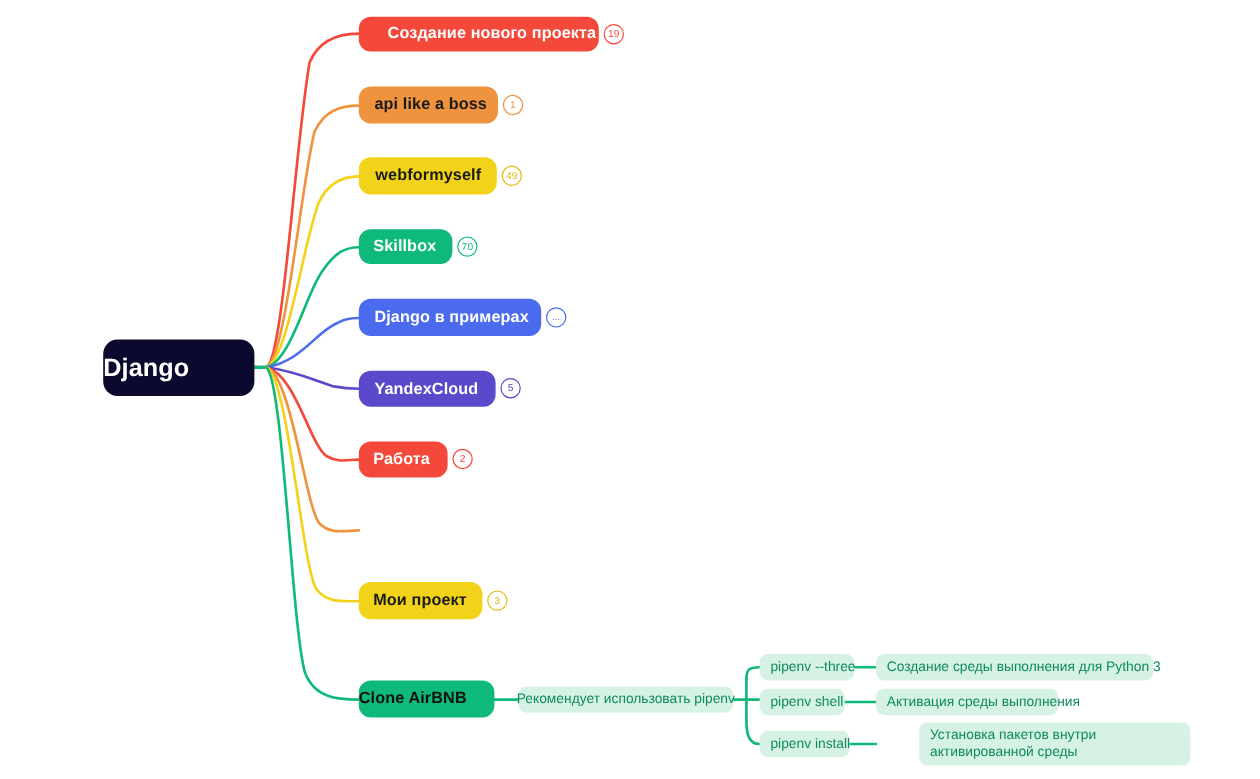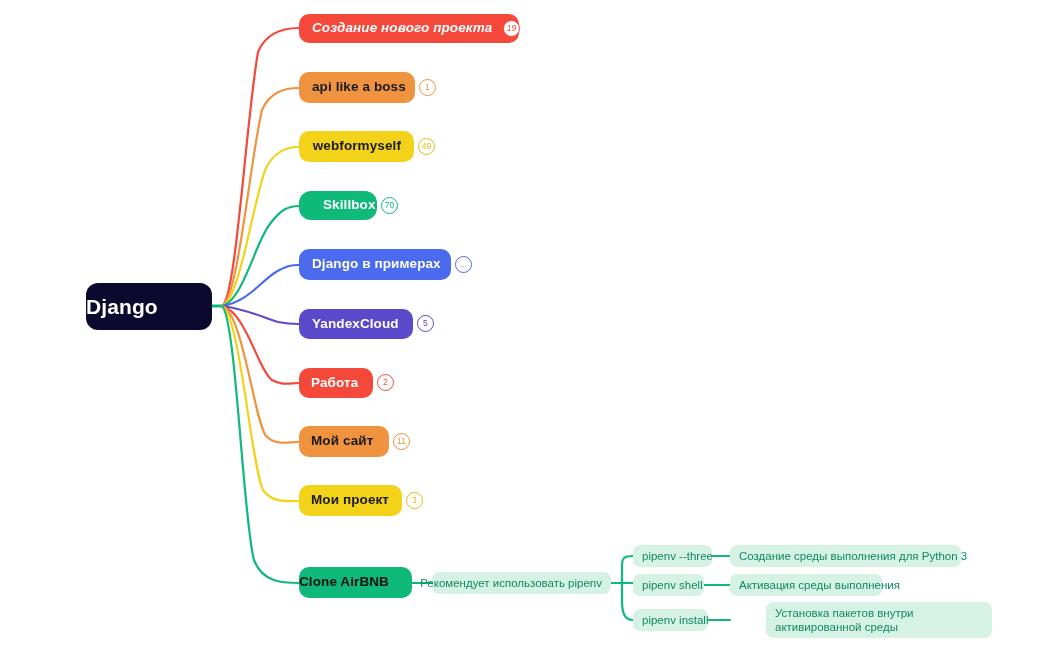--- a/index.html
+++ b/index.html
@@ -106,42 +106,42 @@
       <path d="M 712 556 L 730 556"></path>
       <path d="M 704 585 L 730 585"></path>
       <path d="M 708 620 L 730 620"></path>
     </g>
   </svg>
 
   <div class="node node-root" style="left:86px; top:283px; width:126px; height:47px; background:#0b0a2e; color:#ffffff; font-size:21px;">
     <span class="node-label">Django</span>
   </div>
 
-  <div class="node" style="left:299px; top:14px; width:220px; height:29px; background:#f4483b; color:#ffffff; font-size:13.5px; padding:0 13px;font-style:italic;">
+  <div class="node" style="left:299px; top:14px; width:200px; height:29px; background:#f4483b; color:#ffffff; font-size:13.5px; padding:0 24px;">
     <span class="node-label">Создание нового проекта</span>
     <span class="badge" style="left:204px; top:6px; color:#f4483b;">
         <span>19</span>
       </span>
   </div>
 
   <div class="node" style="left:299px; top:72px; width:116px; height:31px; background:#f0933f; color:#1a1a1a; font-size:13.5px; padding:0 13px;">
     <span class="node-label">api like a boss</span>
     <span class="badge" style="left:120px; top:7px; color:#f0933f;">
         <span>1</span>
       </span>
   </div>
 
   <div class="node" style="left:299px; top:131px; width:115px; height:31px; background:#f3d319; color:#1a1a1a; font-size:13.5px; padding:0 13px;justify-content:flex-end;">
     <span class="node-label">webformyself</span>
     <span class="badge" style="left:119px; top:7px; color:#e0bd12;">
         <span>49</span>
       </span>
   </div>
 
-  <div class="node" style="left:299px; top:191px; width:78px; height:29px; background:#0fb979; color:#ffffff; font-size:13.5px; padding:0 24px;border-radius:12px;">
+  <div class="node" style="left:299px; top:191px; width:78px; height:29px; background:#0fb979; color:#ffffff; font-size:13.5px; padding:0 12px;">
     <span class="node-label">Skillbox</span>
     <span class="badge" style="left:82px; top:6px; color:#0fb979;">
         <span>70</span>
       </span>
   </div>
 
   <div class="node" style="left:299px; top:249px; width:152px; height:31px; background:#4b6bee; color:#ffffff; font-size:13.5px; padding:15px 13px;">
     <span class="node-label">Django в примерах</span>
     <span class="badge" style="left:156px; top:7px; color:#4b6bee; font-size:7.5px;">
         <span>...</span>
@@ -155,39 +155,33 @@
       </span>
   </div>
 
   <div class="node" style="left:299px; top:368px; width:74px; height:30px; background:#f4483b; color:#ffffff; font-size:13.5px; padding:0 12px;">
     <span class="node-label">Работа</span>
     <span class="badge" style="left:78px; top:6px; color:#f4483b;">
         <span>2</span>
       </span>
   </div>
 
-  <div class="node" style="left:299px; top:426px; width:90px; height:31px; background:#f0933f; color:#1a1a1a; font-size:13.5px; padding:0 12px;">
-    <span class="node-label">Мой сайт</span>
-    <span class="badge" style="left:94px; top:7px; color:#f0933f;">
-        <span>11</span>
-      </span>
-  </div>
 
   <div class="node" style="left:299px; top:485px; width:103px; height:31px; background:#f3d319; color:#1a1a1a; font-size:13.5px; padding:0 12px;">
     <span class="node-label">Мои проект</span>
     <span class="badge" style="left:107px; top:7px; color:#e0bd12;">
         <span>3</span>
       </span>
   </div>
 
   <div class="node" style="left:299px; top:567px; width:113px; height:31px; background:#0fb979; color:#111111; font-size:13.5px; padding:0 0;">
     <span class="node-label">Clone AirBNB</span>
   </div>
 
-  <div class="sub-node" style="left:432px; top:572px; width:179px; height:22px; justify-content:flex-end;">
+  <div class="sub-node" style="left:432px; top:572px; width:179px; height:22px; justify-content:center;">
     <span class="node-label">Рекомендует использовать pipenv</span>
   </div>
 
   <div class="sub-node" style="left:633px; top:545px; width:79px; height:22px;">
     <span class="node-label">pipenv --three</span>
   </div>
   <div class="sub-node" style="left:633px; top:574px; width:71px; height:22px;">
     <span class="node-label">pipenv shell</span>
   </div>
   <div class="sub-node" style="left:633px; top:609px; width:75px; height:22px;">

